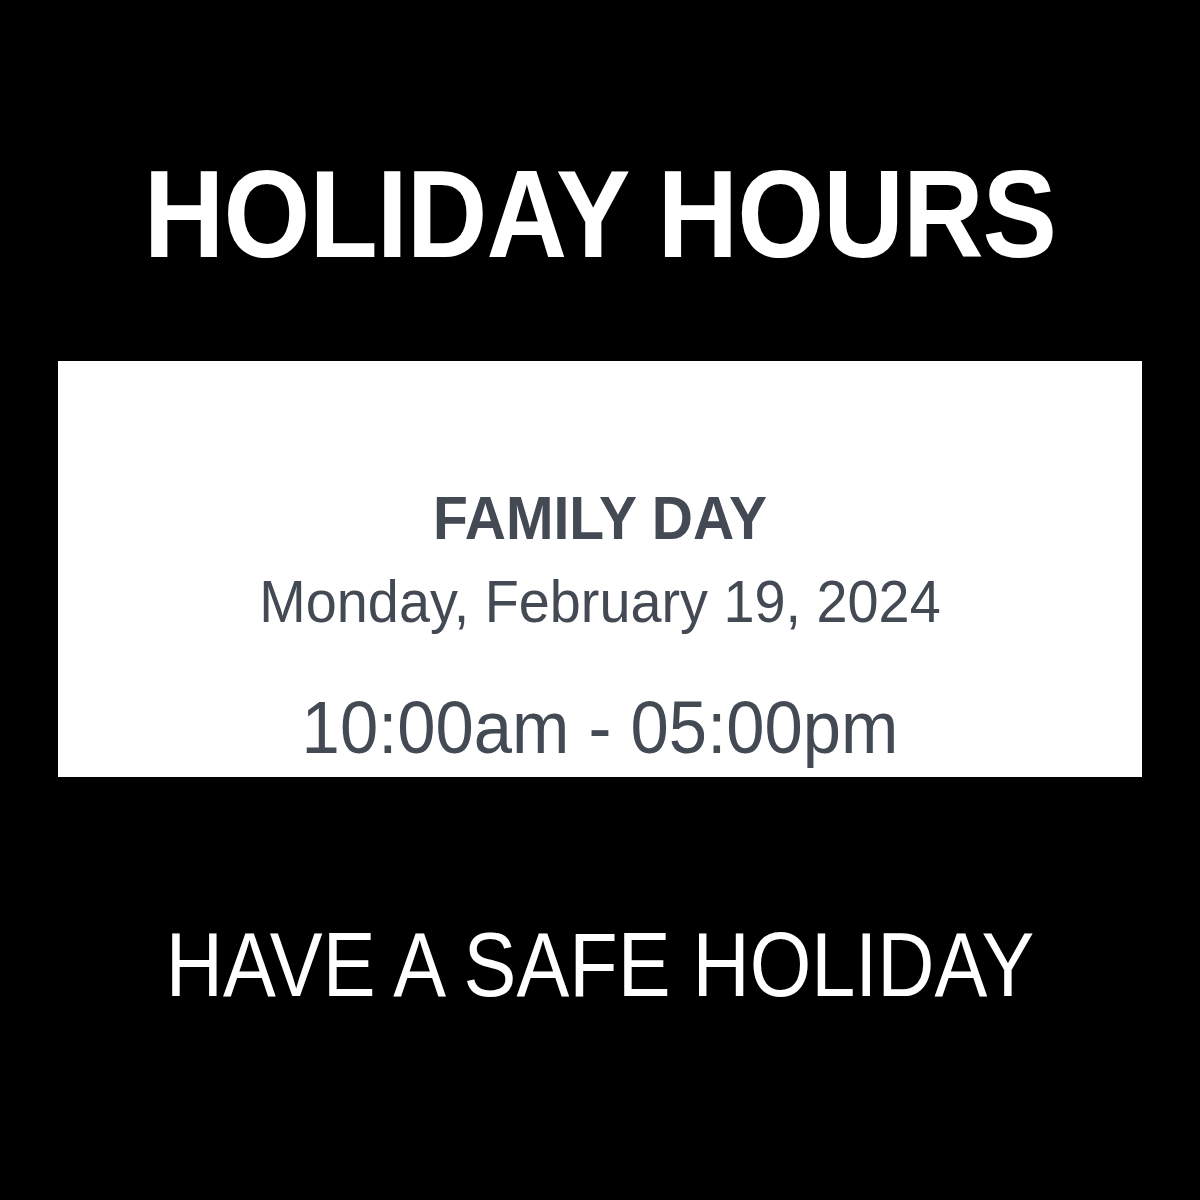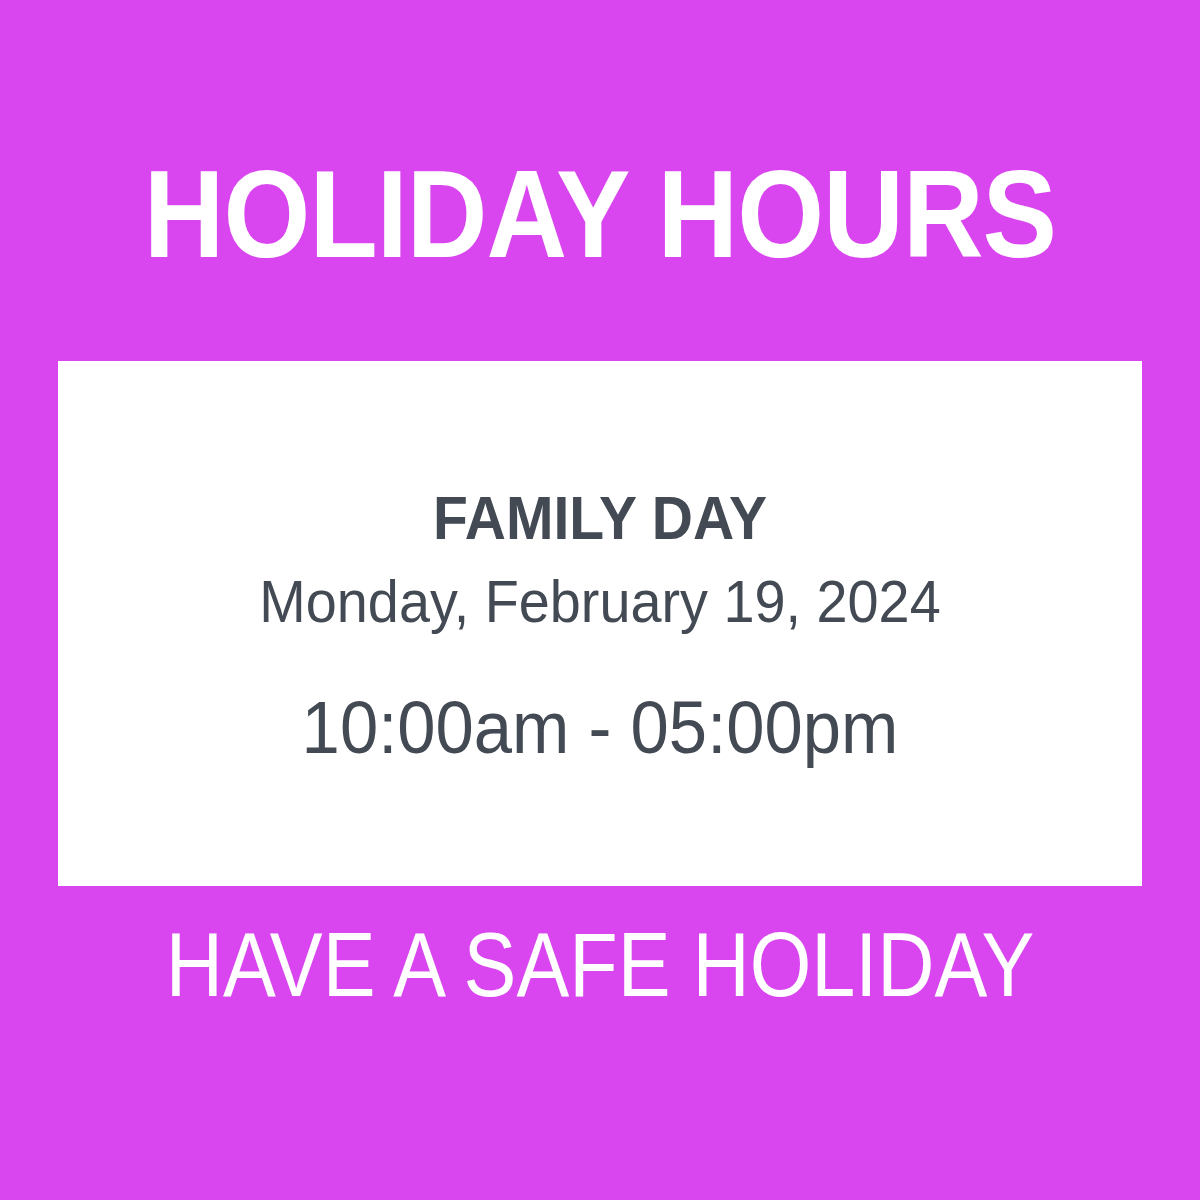--- a/index.html
+++ b/index.html
@@ -13,21 +13,21 @@
   body {
     background:#EE3124;
     font-family:"Liberation Sans", sans-serif;
     overflow:hidden;
   }
 
   .poster {
     position:relative;
     width:1200px;
     height:1200px;
-    background:#d946ef;
+    background:#000000;
   }
 
   
   .headline {
     position:absolute;
     left:0;
     top:152px;
     width:1200px;
     text-align:center;
     color:#FFFFFF;
@@ -40,21 +40,21 @@
     transform-origin:center top;
     white-space:nowrap;
   }
 
   
   .card {
     position:absolute;
     left:58px;
     top:361px;
     width:1084px;
-    height:525px;
+    height:416px;
     background:#FFFFFF;
   }
 
   .card-inner {
     position:absolute;
     left:0;
     top:0;
     width:100%;
     height:100%;
   }

